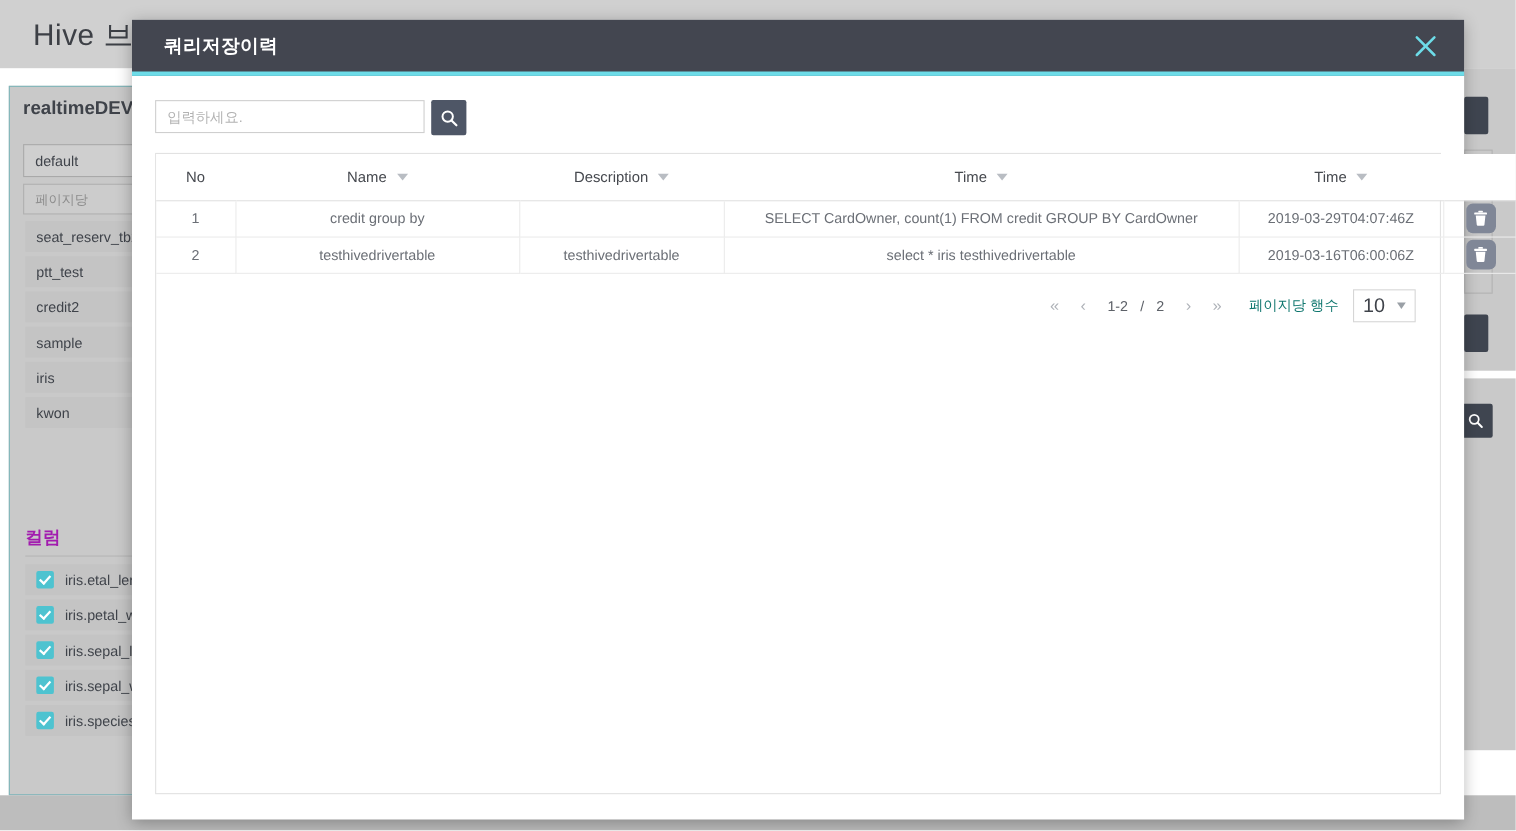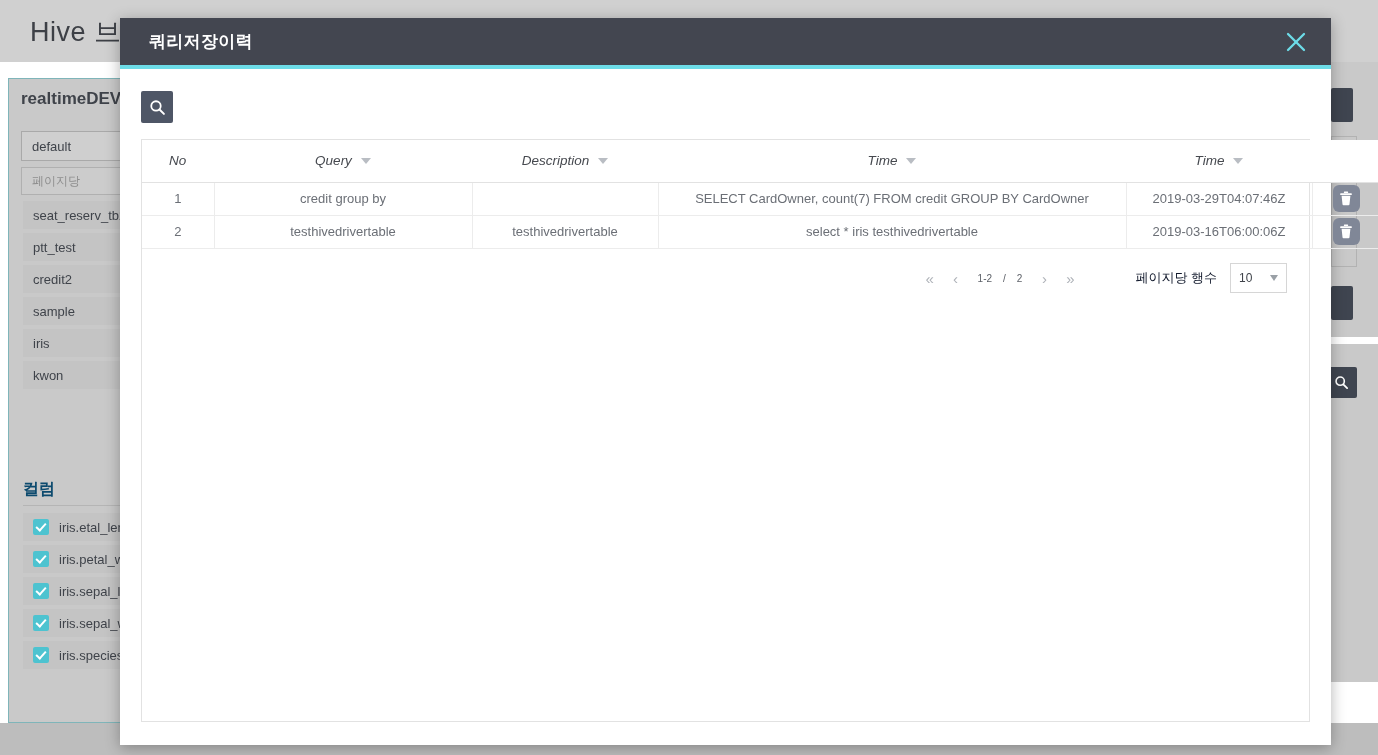--- a/index.html
+++ b/index.html
@@ -60,21 +60,21 @@
   .bg-list { position: absolute; left: 14px; top: 122px; width: 292px; }
   .bg-list-item {
     height: 28px; margin-bottom: 4px;
     background: #c4c4c4;
     font-size: 13px; color: #3f434a;
     display: flex; align-items: center; padding-left: 10px;
     white-space: nowrap; overflow: hidden;
   }
   .bg-cols-title {
     position: absolute; left: 14px; top: 400px;
-    font-size: 16px; font-weight: bold; color: #0c4a6e;
+    font-size: 16px; font-weight: bold; color: #a21caf;
   }
   .bg-cols-rule {
     position: absolute; left: 14px; top: 426px; width: 292px; height: 1px;
     background: #b5b5b5;
   }
   .bg-cols { position: absolute; left: 14px; top: 434px; width: 292px; }
   .bg-col-item {
     height: 28px; margin-bottom: 4px;
     background: #c4c4c4;
     display: flex; align-items: center; padding-left: 10px; gap: 10px;
@@ -159,21 +159,21 @@
   }
   table.tbl { width: 100%; border-collapse: collapse; table-layout: fixed; }
   table.tbl th {
     height: 42px;
     font-size: 13.5px; font-weight: normal; color: #46494f;
     border-bottom: 1px solid #e2e2e2;
     background: #ffffff;
     text-align: center;
     padding: 0;
   }
-  .th-inner { display: inline-flex; align-items: center; gap: 9px; justify-content: center; font-style: italic; }
+  .th-inner { display: inline-flex; align-items: center; gap: 9px; justify-content: center; }
   .sort-caret {
     width: 0; height: 0;
     border-left: 5px solid transparent;
     border-right: 5px solid transparent;
     border-top: 6px solid #b9bdc3;
     display: inline-block;
   }
   table.tbl td {
     height: 33px;
     font-size: 13px; color: #6b6f76;
@@ -204,27 +204,27 @@
     display: flex; align-items: center; justify-content: flex-end;
     gap: 0; padding: 10px 22px 0 0;
     height: 49px;
   }
   .pg-btn {
     width: 26px; height: 26px;
     display: flex; align-items: center; justify-content: center;
     color: #aeb2b8; font-size: 15px; cursor: pointer;
     user-select: none;
   }
-  .pg-range { font-size: 10px; color: #5d6168; padding: 0 9px; white-space: nowrap; }
-  .pg-label { font-size: 13px; color: #0f172a; margin-left: 52px; margin-right: 13px; }
+  .pg-range { font-size: 13px; color: #5d6168; padding: 0 9px; white-space: nowrap; }
+  .pg-label { font-size: 13px; color: #0f766e; margin-left: 16px; margin-right: 13px; }
   .pg-select {
     width: 57px; height: 30px;
     border: 1px solid #d6d6d6; background: #ffffff;
     display: flex; align-items: center; justify-content: space-between;
-    padding: 0 8px; font-size: 12px; color: #3f434a; cursor: pointer;
+    padding: 0 8px; font-size: 18px; color: #3f434a; cursor: pointer;
   }
   .chev {
     width: 0; height: 0;
     border-left: 4.5px solid transparent;
     border-right: 4.5px solid transparent;
     border-top: 6px solid #9aa0a6;
   }
   .grid-filler { flex: 1 1 auto; }
 </style>
 </head>
@@ -312,40 +312,41 @@
         <svg width="22" height="22" viewBox="0 0 22 22">
           <line x1="3" y1="3" x2="19" y2="19" stroke="#6ddce8" stroke-width="2.3" stroke-linecap="round"></line>
           <line x1="19" y1="3" x2="3" y2="19" stroke="#6ddce8" stroke-width="2.3" stroke-linecap="round"></line>
         </svg>
       </span>
     </div>
 
     <div class="modal-body">
 
       <div class="search-row">
+        <input class="search-input" type="text" placeholder="입력하세요." style="">
         <button class="search-btn">
           <svg width="17" height="17" viewBox="0 0 18 18">
             <circle cx="7.4" cy="7.4" r="5" fill="none" stroke="#ffffff" stroke-width="1.9"></circle>
             <line x1="11.1" y1="11.1" x2="15.8" y2="15.8" stroke="#ffffff" stroke-width="2.1" stroke-linecap="round"></line>
           </svg>
         </button>
       </div>
 
       <div class="grid">
         <table class="tbl">
           <thead>
             <tr>
               <th class="c-no">
                 <span class="th-inner">
                   <span>No</span>
                 </span>
               </th>
               <th class="c-name">
                 <span class="th-inner">
-                  <span>Query</span>
+                  <span>Name</span>
                   <span class="sort-caret"></span>
                 </span>
               </th>
               <th class="c-desc">
                 <span class="th-inner">
                   <span>Description</span>
                   <span class="sort-caret"></span>
                 </span>
               </th>
               <th class="c-query">
@@ -361,21 +362,21 @@
                 </span>
               </th>
               <th class="c-act"></th>
             </tr>
           </thead>
           <tbody>
             <tr>
               <td class="c-no">1</td>
               <td class="c-name">credit group by</td>
               <td class="c-desc"></td>
-              <td class="c-query">SELECT CardOwner, count(7) FROM credit GROUP BY CardOwner</td>
+              <td class="c-query">SELECT CardOwner, count(1) FROM credit GROUP BY CardOwner</td>
               <td class="c-time">2019-03-29T04:07:46Z</td>
               <td class="c-act">
                 <button class="del-btn">
                   <svg width="14" height="15" viewBox="0 0 14 15">
                     <rect x="1.2" y="2.2" width="11.6" height="1.9" rx=".6" fill="#ffffff"></rect>
                     <rect x="4.9" y="0.5" width="4.2" height="1.6" rx=".5" fill="#ffffff"></rect>
                     <path d="M2.6 4.8 h8.8 l-0.9 8.5 a1 1 0 0 1 -1 0.9 h-5 a1 1 0 0 1 -1 -0.9 z" fill="#ffffff"></path>
                   </svg>
                 </button>
               </td>

